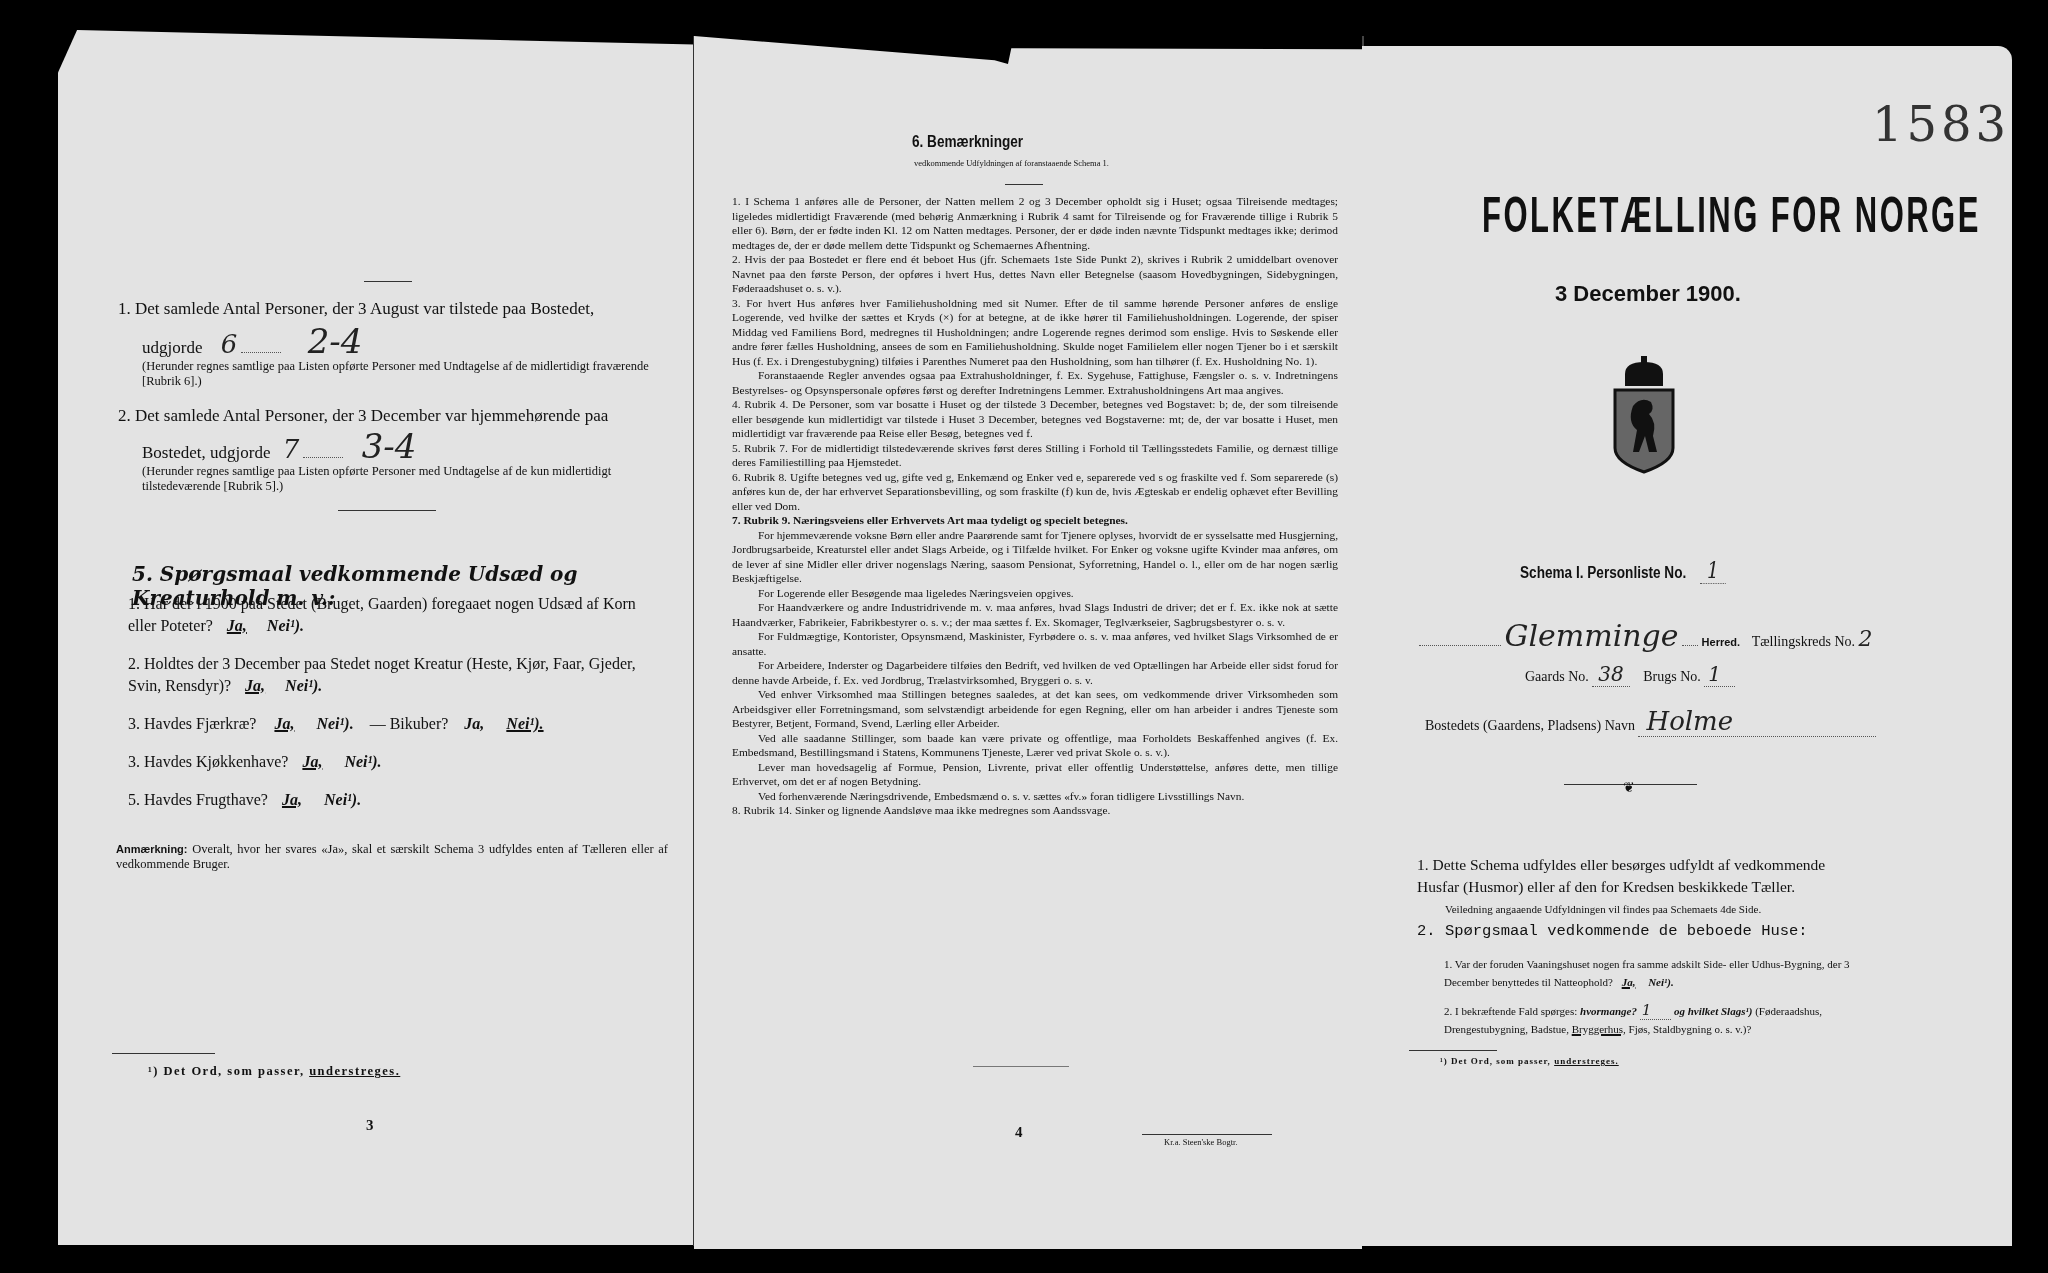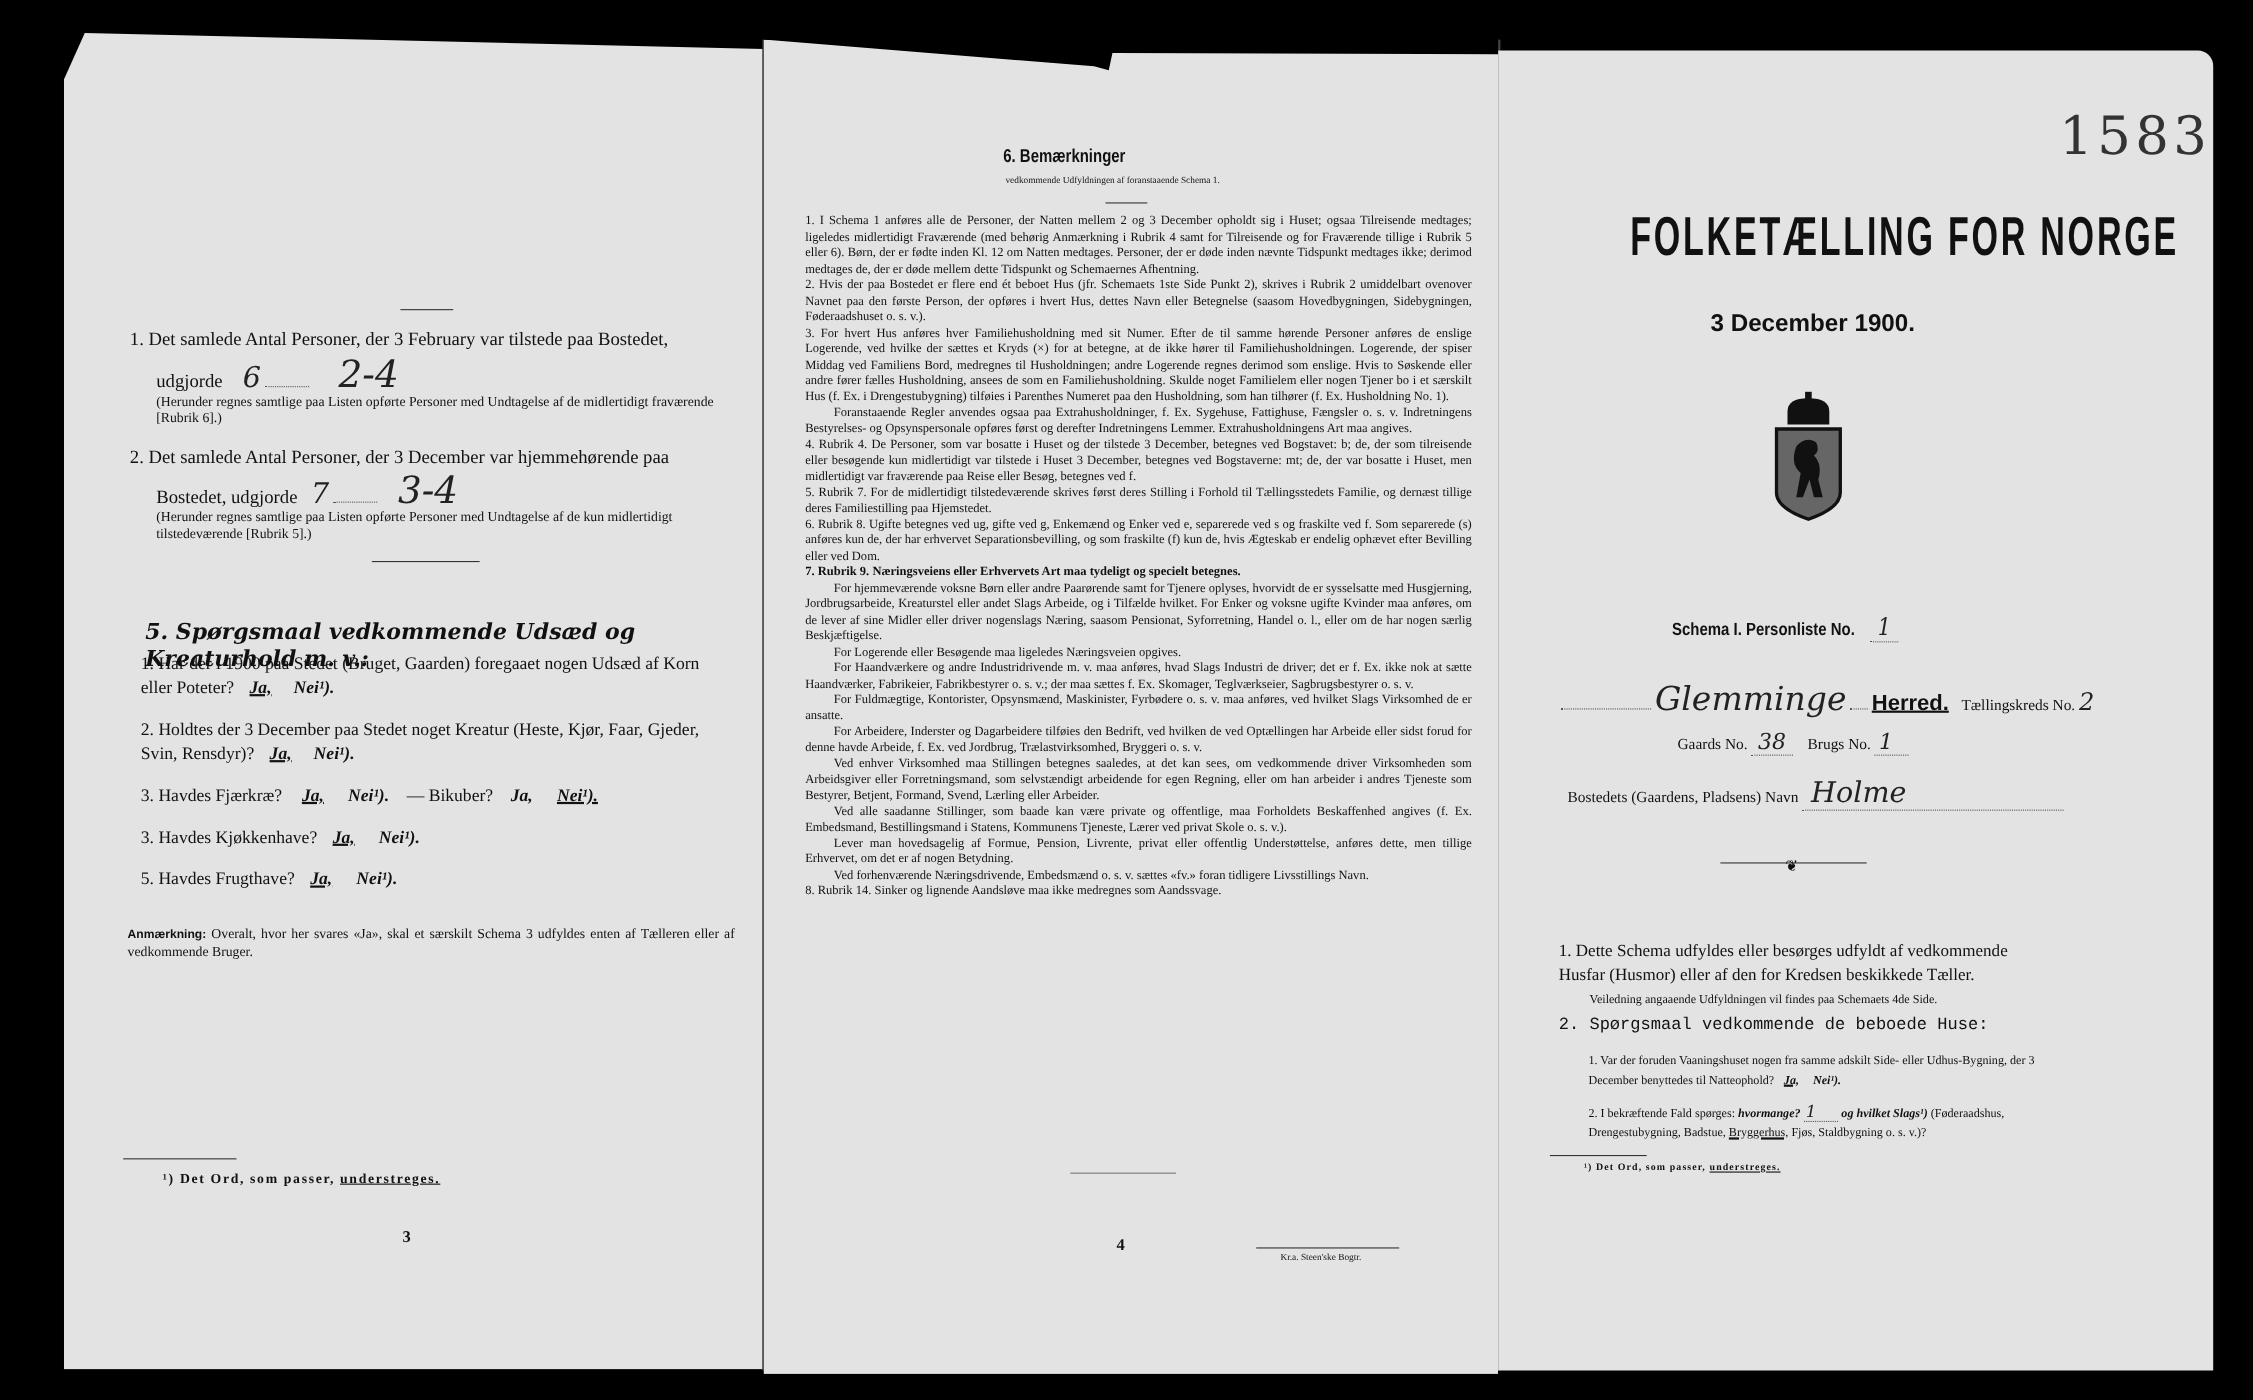--- a/index.html
+++ b/index.html
@@ -28,21 +28,21 @@
     
     .title { font-family:"Liberation Sans", sans-serif; font-weight:bold; font-size:50px; letter-spacing:4px; transform:scaleX(0.62); transform-origin:left top; white-space:nowrap; }
   </style>
 </head>
 <body>
 
 <div class="page" id="p3">
   <div class="rule" style="left:306px;top:251px;width:48px;"></div>
 
   <div class="abs p3text" style="left:60px;top:268px;width:550px;">
-    <div>1. Det samlede Antal Personer, der 3 February var tilstede paa Bostedet,</div>
+    <div>1. Det samlede Antal Personer, der 3 August var tilstede paa Bostedet,</div>
     <div style="margin:10px 0 0 24px;">
       <span>udgjorde</span>
       <span class="hand" style="font-size:26px;margin-left:14px;">6</span>
       <span style="border-bottom:1px dotted #555;display:inline-block;width:40px;"></span>
       <span class="hand" style="font-size:34px;margin-left:22px;">2-4</span>
     </div>
     <div class="note" style="margin-left:24px;">(Herunder regnes samtlige paa Listen opførte Personer med Undtagelse af de midlertidigt fraværende [Rubrik 6].)</div>
   </div>
 
   <div class="abs p3text" style="left:60px;top:375px;width:550px;">
@@ -157,21 +157,21 @@
 
   <div class="abs sans b" style="left:158px;top:512px;font-size:16px;transform:scaleX(0.85);transform-origin:left;white-space:nowrap;">
     <span>Schema I. Personliste No.</span>
     <span class="hand" style="font-size:22px;font-weight:normal;margin-left:12px;border-bottom:1px dotted #555;padding:0 8px;">1</span>
   </div>
 
   <div class="abs" style="left:57px;top:572px;width:500px;white-space:nowrap;font-size:14px;">
     <span style="display:inline-block;width:82px;border-bottom:1px dotted #555;"></span>
     <span class="hand" style="font-size:30px;">Glemminge</span>
     <span style="display:inline-block;width:16px;border-bottom:1px dotted #555;"></span>
-    <span class="sans b" style="font-size:20px;text-decoration:underline;">Herred.</span>
+    <span class="sans b" style="font-size:11px;">Herred.</span>
     <span style="margin-left:8px;">Tællingskreds No.</span>
     <span class="hand" style="font-size:22px;">2</span>
   </div>
 
   <div class="abs" style="left:163px;top:616px;white-space:nowrap;font-size:14px;">
     <span>Gaards No.</span>
     <span class="hand" style="font-size:20px;border-bottom:1px dotted #555;padding:0 6px;">38</span>
     <span style="margin-left:10px;">Brugs No.</span>
     <span class="hand" style="font-size:20px;border-bottom:1px dotted #555;padding:0 14px 0 4px;">1</span>
   </div>

